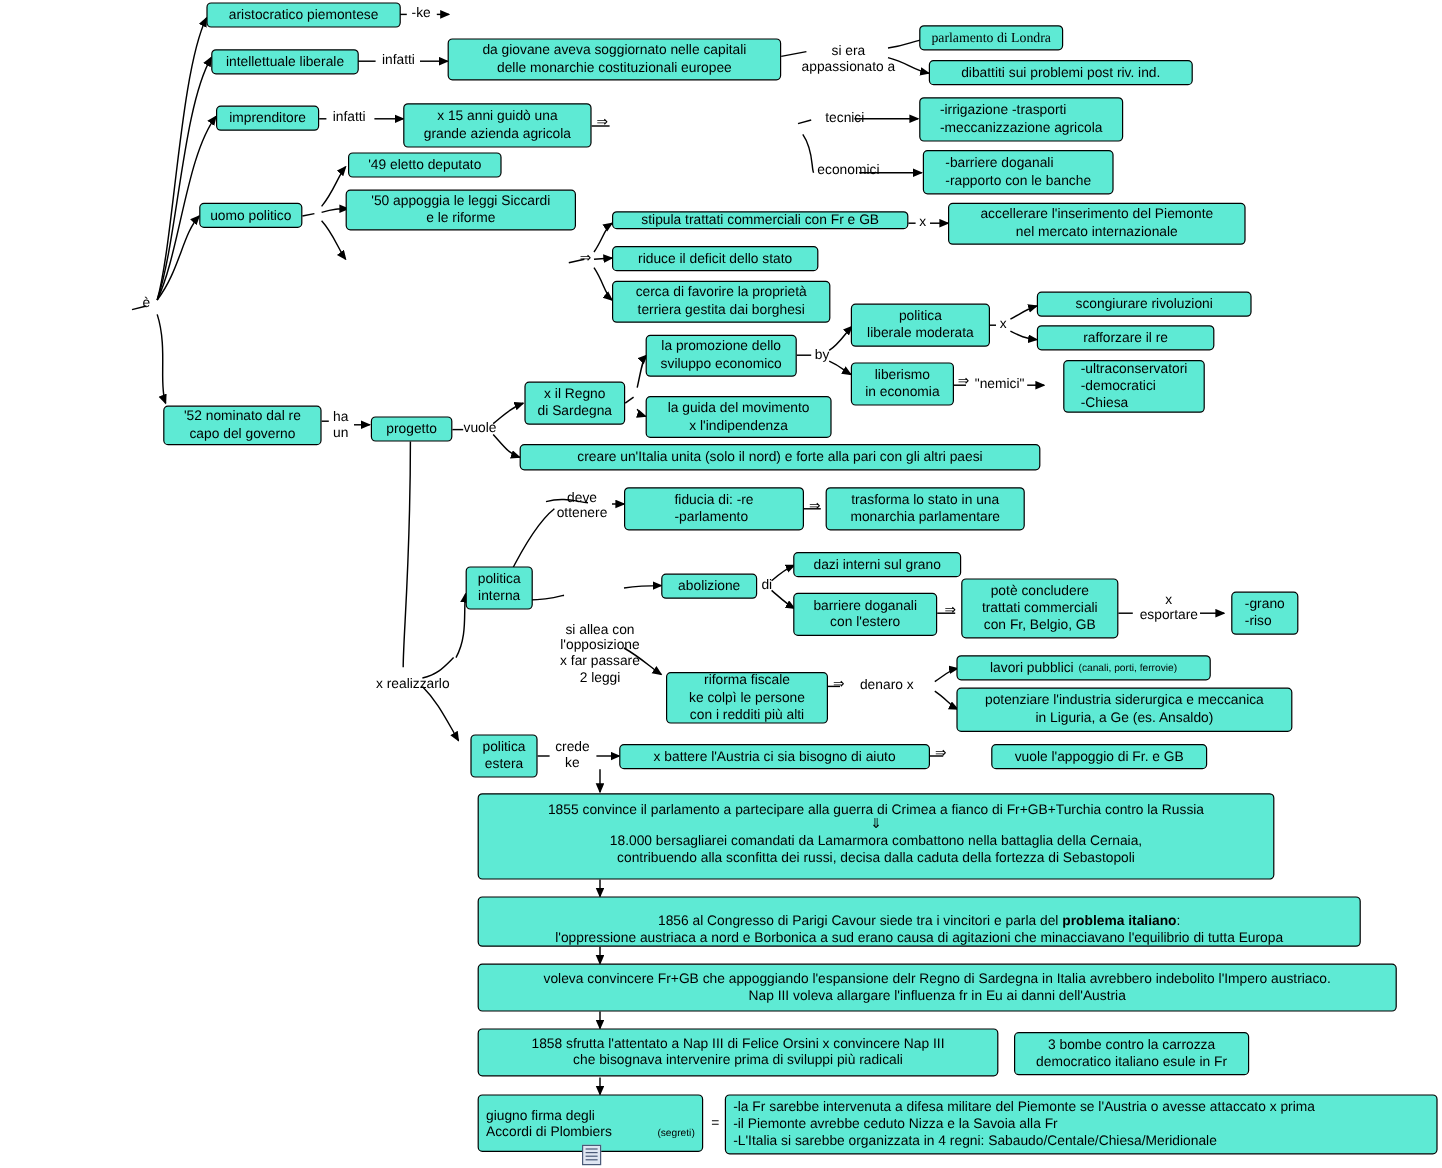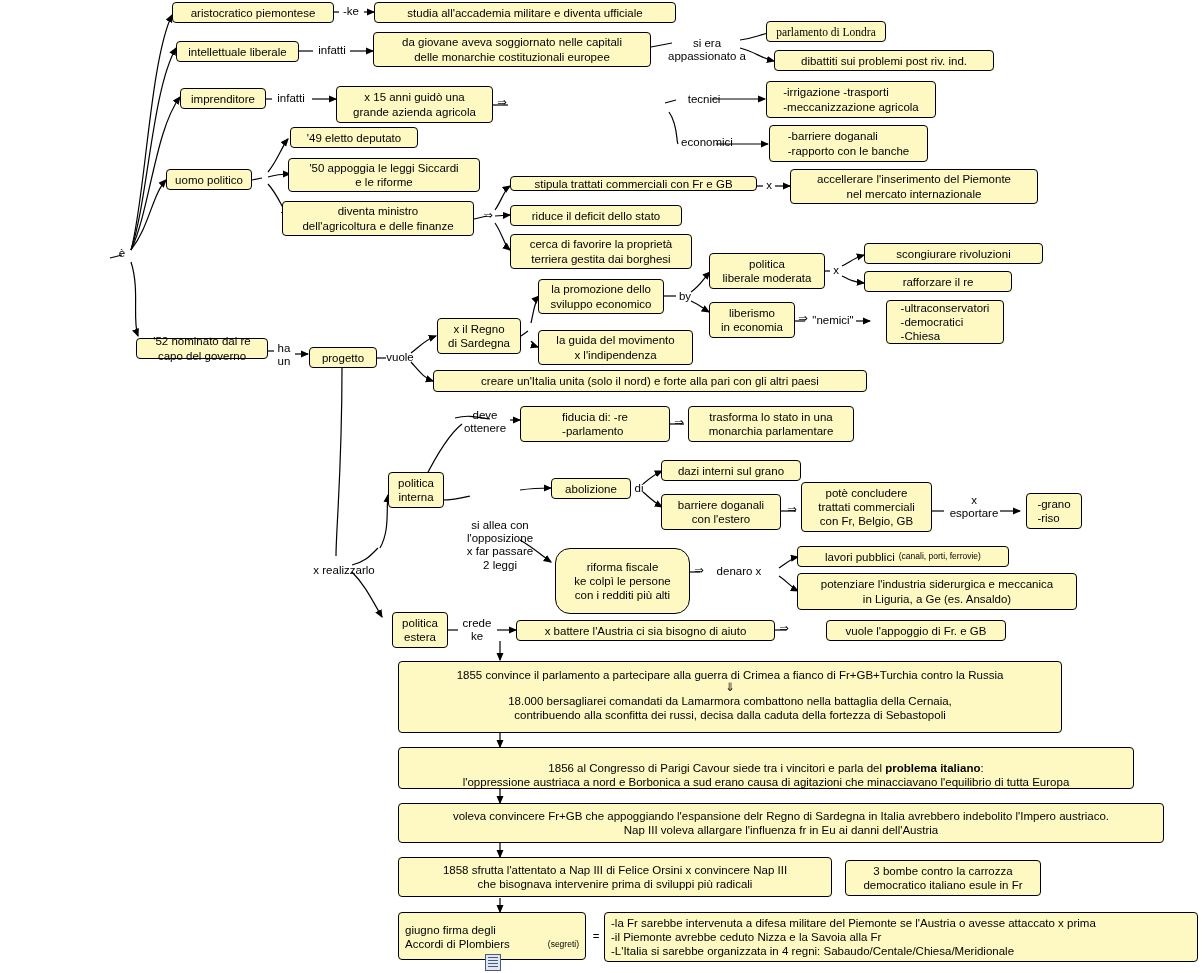--- a/index.html
+++ b/index.html
@@ -23,21 +23,21 @@
     left: 0; top: 0;
     width: 1202px;
     height: 973px;
     pointer-events: none;
   }
   .node {
     position: absolute;
     box-sizing: border-box;
     border: 1px solid #000;
     border-radius: 4px;
-    background: #fef9c3;
+    background: #5eead4;
     text-align: center;
     line-height: 1.22;
     padding: 3px 6px;
     display: flex;
     align-items: center;
     justify-content: center;
     flex-direction: column;
     white-space: pre-line;
   }
   .node.left {
@@ -189,23 +189,20 @@
       <path d="M500,898 L500,912" marker-end="url(#arr)"></path>
     </g>
   </svg>
 
   <div class="lbl" style="left:114px; top:247px; width:16px;">è</div>
 
   <div class="node" style="left:172px; top:2px; width:162px; height:21px;">
     <span>aristocratico piemontese</span>
   </div>
   <div class="lbl" style="left:336px; top:5px; width:30px;">-ke</div>
-  <div class="node" style="left:374px; top:2px; width:302px; height:21px;">
-    <span>studia all'accademia militare e diventa ufficiale</span>
-  </div>
 
   <div class="node" style="left:176px; top:41px; width:123px; height:21px;">
     <span>intellettuale liberale</span>
   </div>
   <div class="lbl" style="left:311px; top:44px; width:42px;">infatti</div>
   <div class="node" style="left:373px; top:32px; width:278px; height:35px;">
     <span>da giovane aveva soggiornato nelle capitali
 delle monarchie costituzionali europee</span>
   </div>
   <div class="lbl" style="left:668px; top:37px; width:78px;">si era
@@ -240,43 +237,39 @@
   <div class="node" style="left:166px; top:169px; width:86px; height:21px;">
     <span>uomo politico</span>
   </div>
   <div class="node" style="left:290px; top:127px; width:128px; height:21px;">
     <span>'49 eletto deputato</span>
   </div>
   <div class="node" style="left:288px; top:158px; width:192px; height:34px;">
     <span>'50 appoggia le leggi Siccardi
 e le riforme</span>
   </div>
-  <div class="node" style="left:282px; top:201px; width:192px; height:35px;">
-    <span>diventa ministro
-dell'agricoltura e delle finanze</span>
-  </div>
   <div class="lbl" style="left:480px; top:209px; width:16px;">⇒</div>
 
   <div class="node" style="left:510px; top:176px; width:247px; height:15px;">
     <span>stipula trattati commerciali con Fr e GB</span>
   </div>
   <div class="lbl" style="left:762px; top:179px; width:14px;">x</div>
   <div class="node" style="left:790px; top:169px; width:248px; height:35px;">
     <span>accellerare l'inserimento del Piemonte
 nel mercato internazionale</span>
   </div>
   <div class="node" style="left:510px; top:205px; width:172px; height:21px;">
     <span>riduce il deficit dello stato</span>
   </div>
   <div class="node" style="left:510px; top:234px; width:182px; height:35px;">
     <span>cerca di favorire la proprietà
 terriera gestita dai borghesi</span>
   </div>
 
-  <div class="node" style="left:136px; top:338px; width:132px; height:21px;">
+  <div class="node" style="left:136px; top:338px; width:132px; height:33px;">
     <span>'52 nominato dal re
 capo del governo</span>
   </div>
   <div class="lbl" style="left:272px; top:342px; width:24px;">ha
 un</div>
   <div class="node" style="left:309px; top:347px; width:68px; height:21px;">
     <span>progetto</span>
   </div>
   <div class="lbl" style="left:382px; top:351px; width:36px;">vuole</div>
 
@@ -360,21 +353,21 @@
 trattati commerciali
 con Fr, Belgio, GB</span>
   </div>
   <div class="lbl" style="left:946px; top:494px; width:56px;">x
 esportare</div>
   <div class="node" style="left:1026px; top:493px; width:56px; height:36px;">
     <span style="text-align:left;">-grano
 -riso</span>
   </div>
 
-  <div class="node" style="left:555px; top:548px; width:135px; height:66px;border-radius:15px;">
+  <div class="node" style="left:555px; top:560px; width:135px; height:43px;">
     <span>riforma fiscale
 ke colpì le persone
 con i redditi più alti</span>
   </div>
   <div class="lbl" style="left:692px; top:564px; width:14px;">⇒</div>
   <div class="lbl" style="left:706px; top:565px; width:66px;">denaro x</div>
   <div class="node" style="left:797px; top:546px; width:212px; height:21px; flex-direction:row; gap:4px;">
     <span>lavori pubblici</span>
     <span class="tiny">(canali, porti, ferrovie)</span>
   </div>

